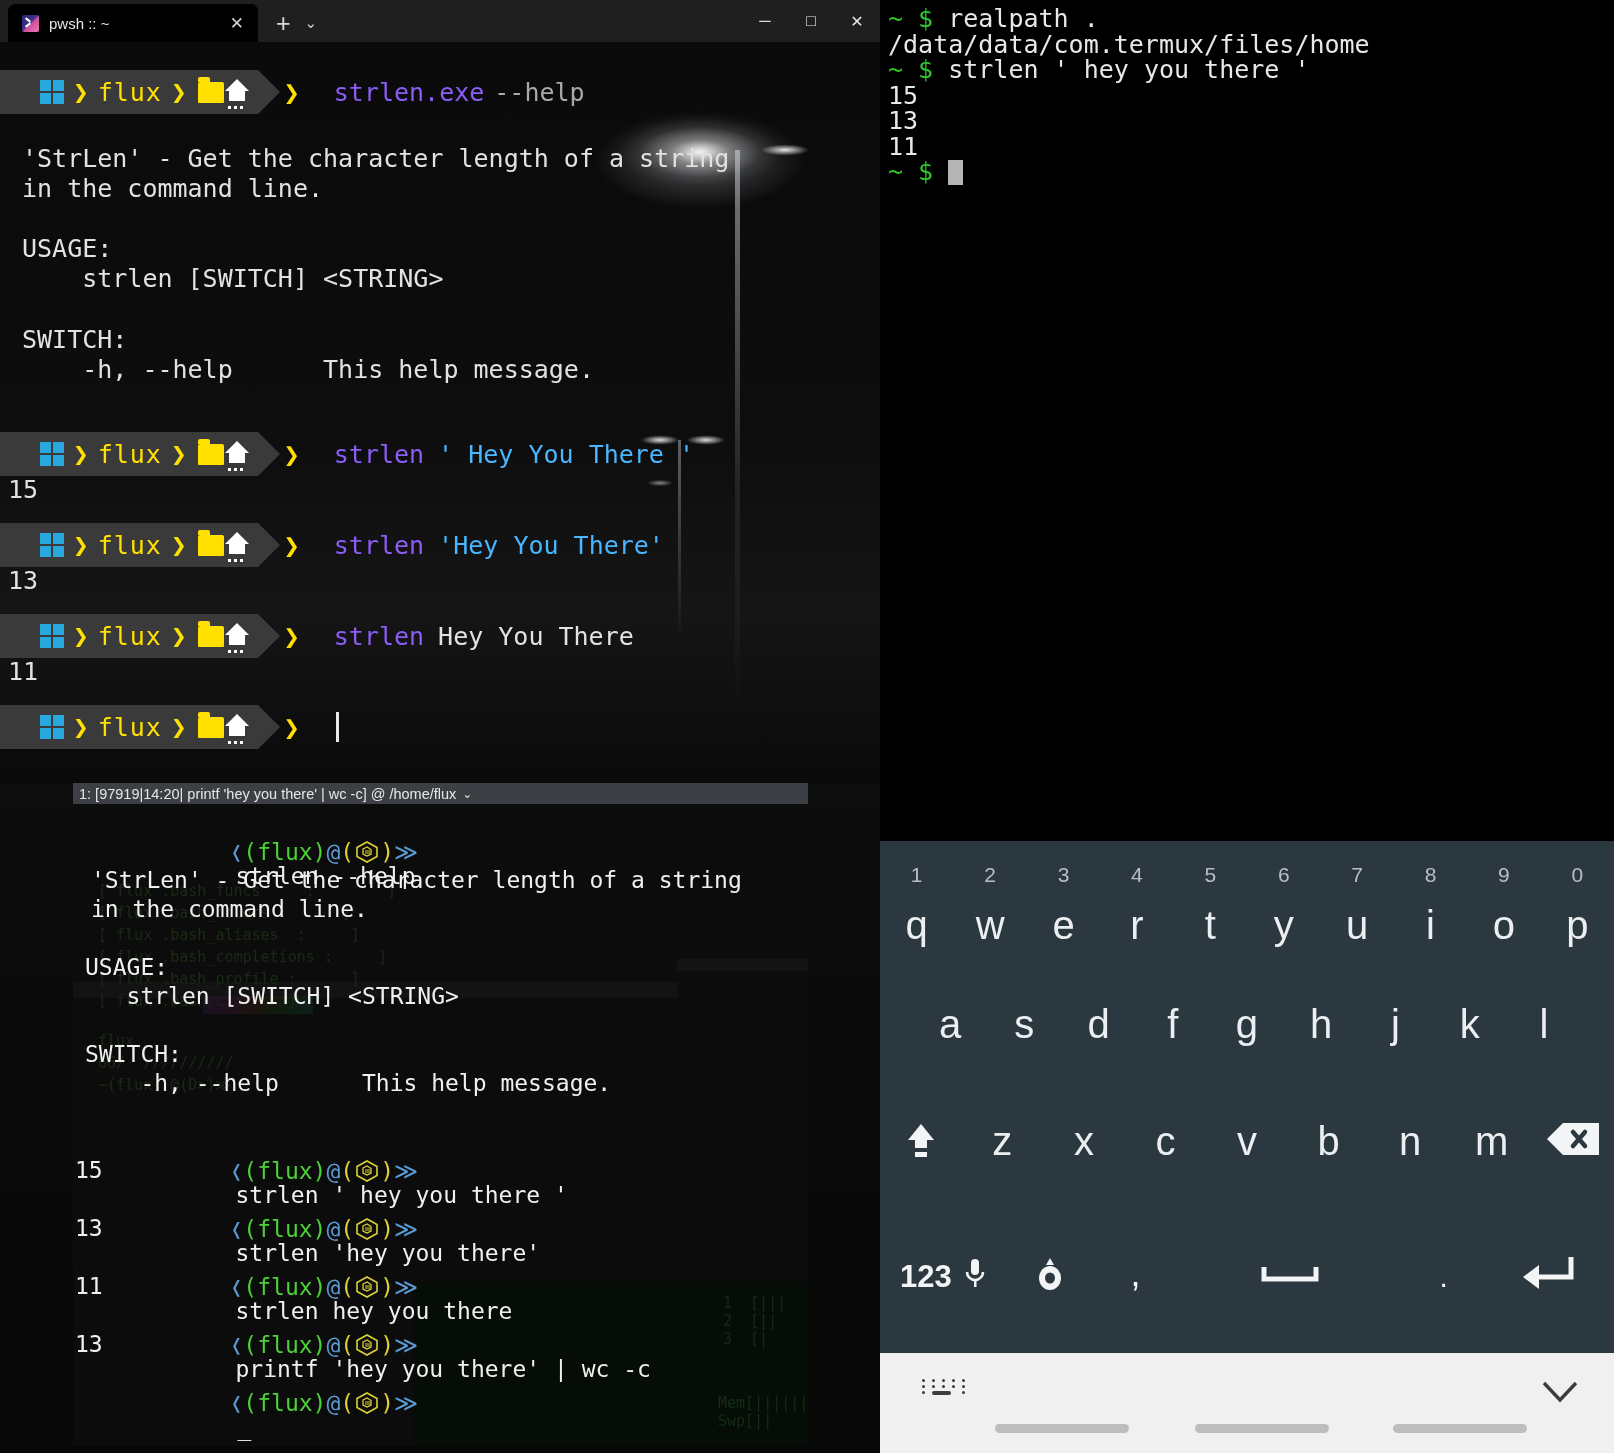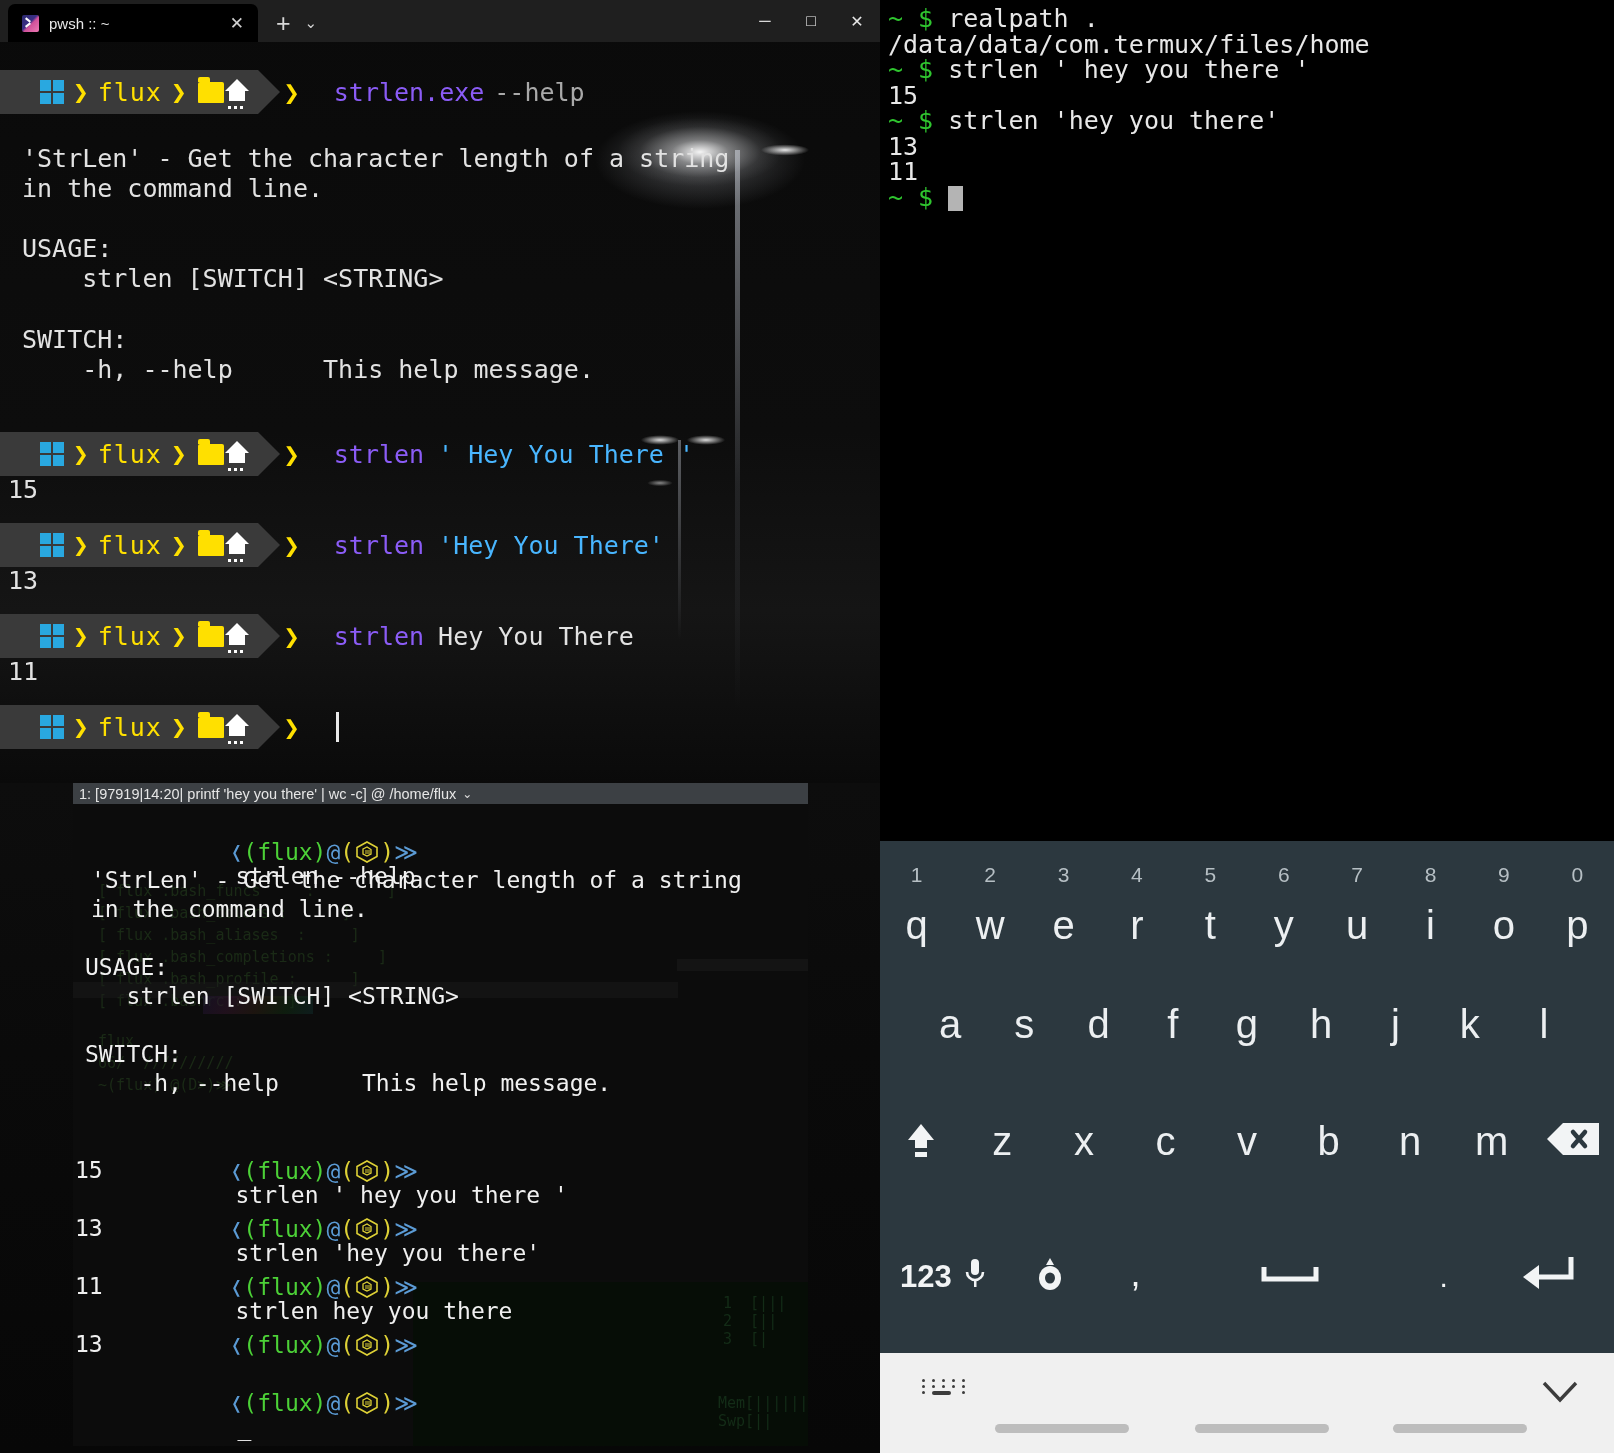--- a/index.html
+++ b/index.html
@@ -322,21 +322,20 @@
       </div>
 
     </div>
   </div>
 
   <div id="panel-termux">
     <div class="tx-line"><span class="tx-tilde">~ $ </span><span>realpath .</span></div>
     <div class="tx-line"><span>/data/data/com.termux/files/home</span></div>
     <div class="tx-line"><span class="tx-tilde">~ $ </span><span>strlen ' hey you there '</span></div>
     <div class="tx-line"><span>15</span></div>
-    <div class="tx-line"><span class="tx-tilde">~ $ </span><span>strlen 'hey you there'</span></div>
     <div class="tx-line"><span>13</span></div>
     <div class="tx-line"><span>11</span></div>
     <div class="tx-line"><span class="tx-tilde">~ $ </span><span class="tx-cursor"></span></div>
   </div>
 
   <div id="panel-tmux">
     <div id="tmux-bgphoto"></div>
 
     <div id="tmux-win">
       <div id="tmux-status">
@@ -421,20 +420,21 @@
         <div class="tm-line" style="position:absolute; left:2px; top:470px;">11</div>
 
         <div class="tm-line" style="position:absolute; left:18px; top:499px;">
           <span class="tm-prompt">
             <span class="pl-blue">❬</span><span class="pl-green">(</span><span class="pl-green">flux</span><span class="pl-green">)</span><span class="pl-blue">@</span><span class="pl-yellow">(</span><span class="hexico"><svg width="26" height="24" viewBox="0 0 26 24">
                   <polygon points="13,2 23,7.5 23,16.5 13,22 3,16.5 3,7.5" fill="none" stroke="#ded136" stroke-width="1.6"></polygon>
                   <path d="M9,9 L13,7 L17,9.5 L17,14 L13,16 L9,14 Z" fill="none" stroke="#ded136" stroke-width="1.3"></path>
                   <path d="M11,11 h5 M11,13 h5" stroke="#ded136" stroke-width="1.1"></path>
                 </svg></span><span class="pl-yellow">)</span><span class="pl-blue">≫</span>
           </span>
+          <span style="margin-left:6px;">printf 'hey you there' | wc -c</span>
         </div>
         <div class="tm-line" style="position:absolute; left:2px; top:528px;">13</div>
 
         <div class="tm-line" style="position:absolute; left:18px; top:557px;">
           <span class="tm-prompt">
             <span class="pl-blue">❬</span><span class="pl-green">(</span><span class="pl-green">flux</span><span class="pl-green">)</span><span class="pl-blue">@</span><span class="pl-yellow">(</span><span class="hexico"><svg width="26" height="24" viewBox="0 0 26 24">
                   <polygon points="13,2 23,7.5 23,16.5 13,22 3,16.5 3,7.5" fill="none" stroke="#ded136" stroke-width="1.6"></polygon>
                   <path d="M9,9 L13,7 L17,9.5 L17,14 L13,16 L9,14 Z" fill="none" stroke="#ded136" stroke-width="1.3"></path>
                   <path d="M11,11 h5 M11,13 h5" stroke="#ded136" stroke-width="1.1"></path>
                 </svg></span><span class="pl-yellow">)</span><span class="pl-blue">≫</span>

